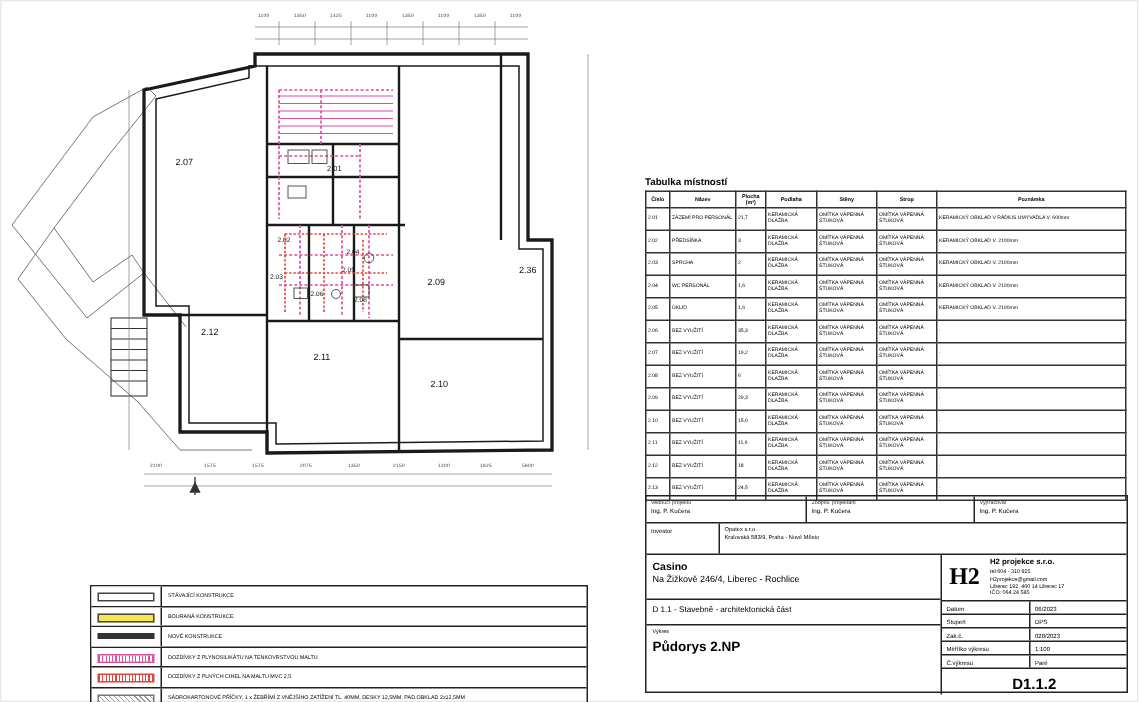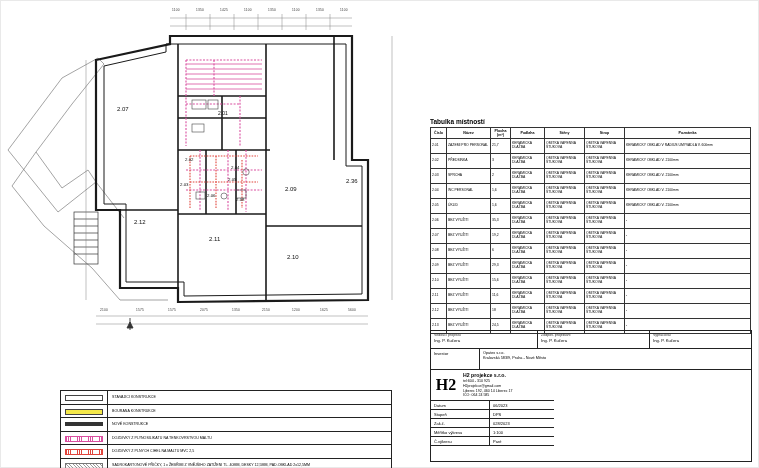--- a/index.html
+++ b/index.html
@@ -378,20 +378,29 @@
       </div>
     </div>
 
     <div class="tb-row" id="tb-inv">
       <div class="tb-cell" style="width:42px;">Investor</div>
       <div class="tb-cell" style="flex:1;white-space:pre-line;font-size:3.8px;">Opatex s.r.o.
 Kralovská 583/9, Praha - Nové Město</div>
     </div>
 
     <div id="tb-main">
+      <div id="tb-left">
+        <div class="tb-sub" style="height:30px;box-sizing:border-box;padding-top:5px;">
+          <div class="tb-strong">Casino</div>
+          <div style="font-size:6px;margin-top:2px;">Na Žižkově 246/4, Liberec - Rochlice</div>
+        </div>
+        <div class="tb-sub" style="height:17px;box-sizing:border-box;padding-top:4px;font-size:5.4px;">D 1.1 - Stavebně - architektonická část</div>
+        <div style="padding:2px 4px 0 4px;font-size:3.6px;">Výkres</div>
+        <div style="padding:3px 4px;font-size:9px;font-weight:bold;">Půdorys 2.NP</div>
+      </div>
 
       <div id="tb-right">
         <div id="logo-row">
           <div id="logo-mark">H2</div>
           <div id="logo-txt">
             <div class="bigname">H2 projekce s.r.o.</div>
             <div>tel:604 - 310 925</div>
             <div>H2projekce@gmail.com</div>
             <div>Liberec 192, 460 14 Liberec 17</div>
             <div>IČO: 064 24 585</div>
@@ -412,20 +421,21 @@
             </div>
             <div class="tb-kv">
               <div class="k">Měřítko výkresu</div>
               <div class="v">1:100</div>
             </div>
             <div class="tb-kv">
               <div class="k">Č.výkresu</div>
               <div class="v">Paré</div>
             </div>
           </div>
+        <div style="padding:5px 4px;font-size:10px;font-weight:bold;text-align:center;">D1.1.2</div>
       </div>
     </div>
   </div>
 
   <div id="legend">
       <div class="lg-row">
         <div class="lg-sw sw-exist"></div>
         <div class="lg-txt">STÁVAJÍCÍ KONSTRUKCE</div>
       </div>
       <div class="lg-row">

